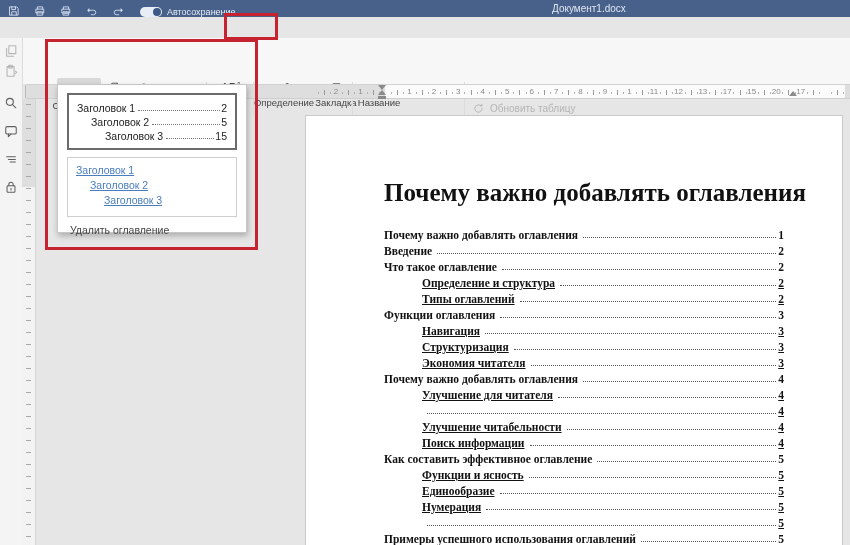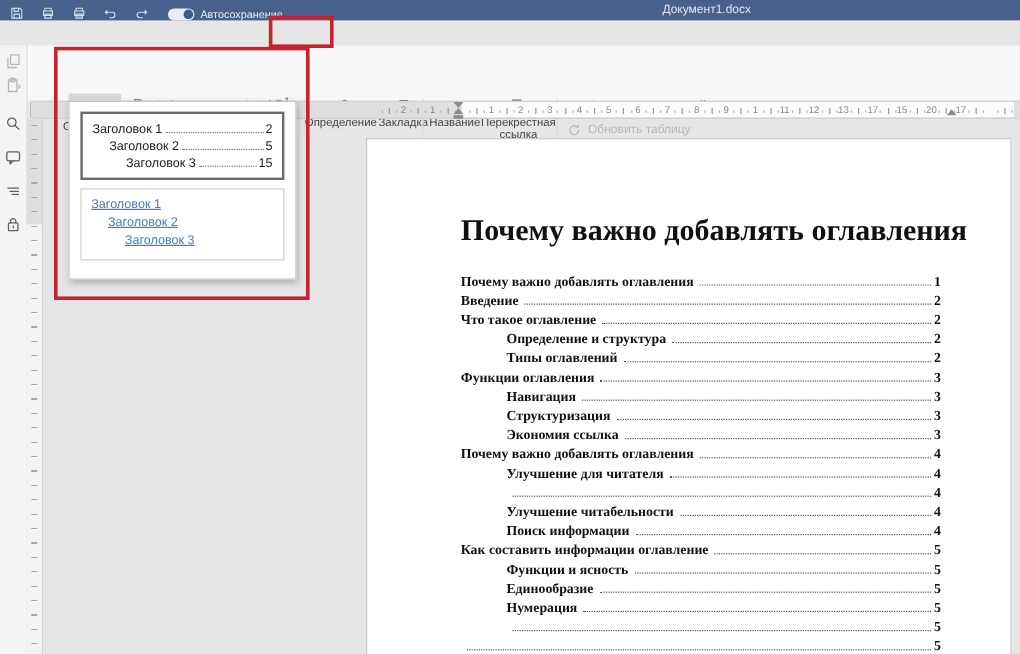--- a/index.html
+++ b/index.html
@@ -48,21 +48,21 @@
     background:repeating-linear-gradient(to bottom,transparent 0,transparent 5px,#a8a8a8 5px,#a8a8a8 6px,transparent 6px,transparent 12px);}
   .tri-down{position:absolute;width:0;height:0;border-left:4px solid transparent;border-right:4px solid transparent;border-top:5px solid #8a8a8a;}
   .tri-up{position:absolute;width:0;height:0;border-left:4px solid transparent;border-right:4px solid transparent;border-bottom:5px solid #8a8a8a;}
   .ind-box{position:absolute;width:8px;height:3px;background:#8a8a8a;}
   
   .page{position:absolute;left:305px;top:115px;width:538px;height:470px;background:#fff;border:1px solid #c9c9c9;box-sizing:border-box;
         padding:62px 58px 0 78px;font-family:"Liberation Serif",serif;color:#111;}
   .doc-heading{font-size:25px;font-weight:bold;line-height:30px;white-space:nowrap;}
   .toc-list{margin-top:17px;}
   .toc-row{display:flex;align-items:flex-end;height:16px;font-size:11.5px;font-weight:bold;white-space:nowrap;}
-  .toc-row.lvl2{padding-left:38px;}
+  .toc-row.lvl2{padding-left:38px;text-decoration:underline;}
   .toc-row .dots{flex:1;border-bottom:1px dotted #555;margin:0 2px 3px 5px;}
   
   .toc-panel{position:absolute;left:57px;top:84px;width:190px;height:149px;background:#fff;border:1px solid #c6c6c6;
              box-shadow:1px 3px 6px rgba(0,0,0,.25);z-index:20;box-sizing:border-box;}
   .style-box{margin:8px 9px 0 9px;background:#fff;padding:5px 8px 6px 8px;}
   .style-box.sel{border:2px solid #6b6b6b;}
   .style-box.alt{border:1px solid #cfcfcf;margin-top:7px;padding:6px 8px 7px 8px;}
   .prev-row{display:flex;align-items:flex-end;height:14px;font-size:10.5px;color:#222;}
   .prev-row .dots{flex:1;border-bottom:1px dotted #777;margin:0 1px 3px 3px;}
   .link-row{height:15px;font-size:10.5px;}
@@ -187,29 +187,20 @@
       <span class="ico">
         <svg viewBox="0 0 16 16" width="15" height="15">
             <rect class="st" x="2" y="3" width="12" height="10"></rect>
             <circle class="st" cx="5.2" cy="6.2" r="1"></circle>
             <path class="st" d="M3 11.5 6.5 8l3 3 2-2 2.5 2.5"></path>
           </svg>
       </span>
       <span>Название</span>
     </div>
 
-    <div class="rb-big" style="left:404px;top:42px;width:56px;">
-      <span class="ico">
-        <svg viewBox="0 0 16 16" width="15" height="15">
-            <rect class="st" x="2.5" y="1.5" width="7" height="9"></rect>
-            <rect class="st" x="6.5" y="5.5" width="7" height="9" fill="#f7f7f7"></rect>
-          </svg>
-      </span>
-      <span><span>Перекрестная</span><br><span>ссылка</span></span>
-    </div>
 
     <div class="vdiv" style="left:464px;"></div>
 
     <div class="rb-small" style="left:472px;top:44px;">
       <span class="ico">
         <svg viewBox="0 0 16 16" width="13" height="13">
             <path class="st" d="M6 3.5h8M6 8h8M6 12.5h8M3 3.5v.01M3 8v.01M3 12.5v.01"></path>
           </svg>
       </span>
       <span>Список иллюстраций</span>
@@ -403,21 +394,21 @@
           <span>Навигация</span>
           <span class="dots"></span>
           <span>3</span>
         </div>
         <div class="toc-row lvl2">
           <span>Структуризация</span>
           <span class="dots"></span>
           <span>3</span>
         </div>
         <div class="toc-row lvl2">
-          <span>Экономия ссылка</span>
+          <span>Экономия читателя</span>
           <span class="dots"></span>
           <span>3</span>
         </div>
         <div class="toc-row">
           <span>Почему важно добавлять оглавления</span>
           <span class="dots"></span>
           <span>4</span>
         </div>
         <div class="toc-row lvl2">
           <span>Улучшение для читателя</span>
@@ -432,21 +423,21 @@
           <span>Улучшение читабельности</span>
           <span class="dots"></span>
           <span>4</span>
         </div>
         <div class="toc-row lvl2">
           <span>Поиск информации</span>
           <span class="dots"></span>
           <span>4</span>
         </div>
         <div class="toc-row">
-          <span>Как составить информации оглавление</span>
+          <span>Как составить эффективное оглавление</span>
           <span class="dots"></span>
           <span>5</span>
         </div>
         <div class="toc-row lvl2">
           <span>Функции и ясность</span>
           <span class="dots"></span>
           <span>5</span>
         </div>
         <div class="toc-row lvl2">
           <span>Единообразие</span>
@@ -456,20 +447,21 @@
         <div class="toc-row lvl2">
           <span>Нумерация</span>
           <span class="dots"></span>
           <span>5</span>
         </div>
         <div class="toc-row lvl2">
           <span class="dots"></span>
           <span>5</span>
         </div>
         <div class="toc-row">
+          <span>Примеры успешного использования оглавлений</span>
           <span class="dots"></span>
           <span>5</span>
         </div>
       </div>
   </div>
 
   <div class="toc-panel">
     <div class="style-box sel" id="style1">
         <div class="prev-row" style="padding-left: 0px;">
           <span>Заголовок 1</span>
@@ -485,18 +477,19 @@
           <span>Заголовок 3</span>
           <span class="dots"></span>
           <span>15</span>
         </div>
       </div>
     <div class="style-box alt" id="style2">
         <div class="link-row" style="padding-left: 0px;"><a href="#">Заголовок 1</a></div>
         <div class="link-row" style="padding-left: 14px;"><a href="#">Заголовок 2</a></div>
         <div class="link-row" style="padding-left: 28px;"><a href="#">Заголовок 3</a></div>
       </div>
+    <div class="menu-item">Удалить оглавление</div>
   </div>
 
   <div class="annot annot-tab"></div>
   <div class="annot annot-panel"></div>
 
 </div>
 
 </body></html>

